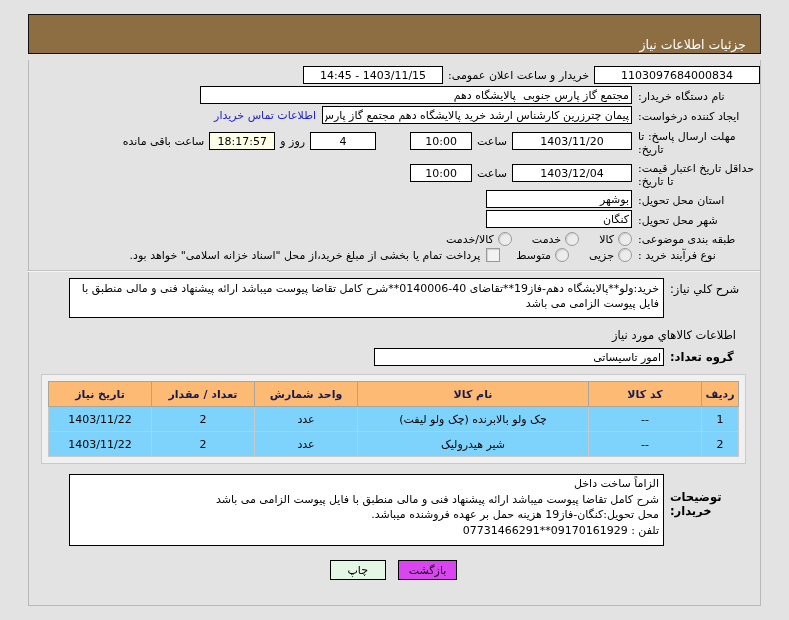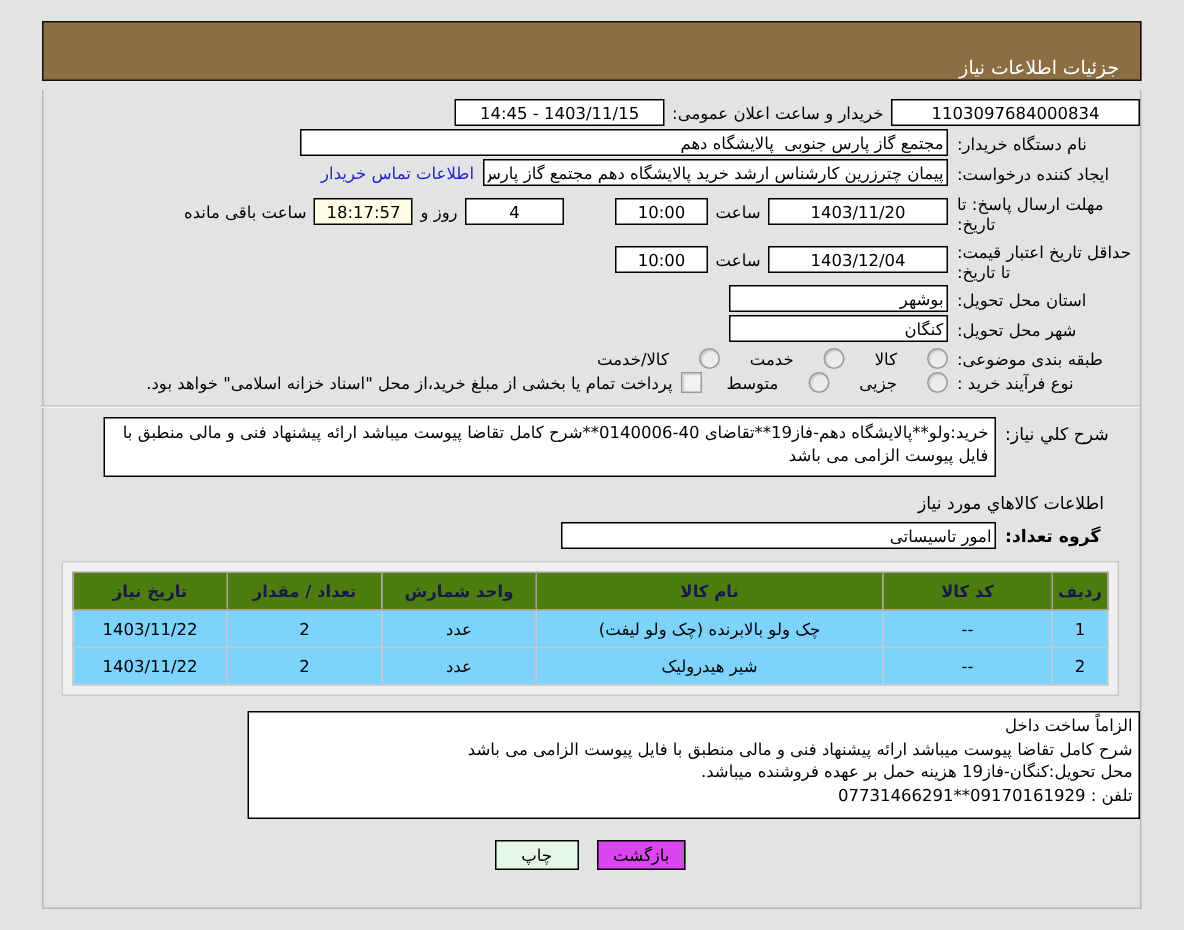--- a/index.html
+++ b/index.html
@@ -121,21 +121,21 @@
   
   .radiogrp {
     display: flex;
     align-items: center;
     gap: 4px;
     direction: rtl;
   }
   .radio-item {
     display: flex;
     align-items: center;
-    gap: 20px;
+    gap: 4px;
     margin-left: 16px;
   }
   .radio {
     width: 12px;
     height: 12px;
     border-radius: 50%;
     border: 1px solid #9a9a9a;
     background: #ececec;
     box-shadow: inset 1px 1px 1px rgba(0,0,0,0.14);
     display: inline-block;
@@ -225,21 +225,21 @@
     background: #f0f0f0;
     padding: 6px;
   }
   table.items {
     width: 100%;
     border-collapse: collapse;
     font-size: 11px;
     direction: rtl;
   }
   table.items th {
-    background: #4d7c0f;
+    background: #fdba74;
     border: 1px solid #a9a59d;
     height: 22px;
     font-weight: bold;
     color: #1a1a4a;
     font-size: 11px;
     text-align: center;
   }
   table.items td {
     background: #7dd3fc;
     border: 1px solid #c8c8c8;
@@ -488,20 +488,21 @@
               <td>شیر هیدرولیک</td>
               <td>عدد</td>
               <td>2</td>
               <td>1403/11/22</td>
             </tr>
           </tbody>
         </table>
       </div>
 
       <div class="notesrow">
+        <div class="notes-lbl">توضیحات خریدار:</div>
         <textarea class="notes-box" readonly="" style="">الزاماً ساخت داخل
 شرح کامل تقاضا پیوست میباشد ارائه پیشنهاد فنی و مالی منطبق با فایل پیوست الزامی می باشد
 محل تحویل:کنگان-فاز19 هزینه حمل بر عهده فروشنده میباشد.
 تلفن : 09170161929**07731466291</textarea>
       </div>
 
       <div class="btnrow">
         <button class="btn back">بازگشت</button>
         <button class="btn print">چاپ</button>
       </div>

